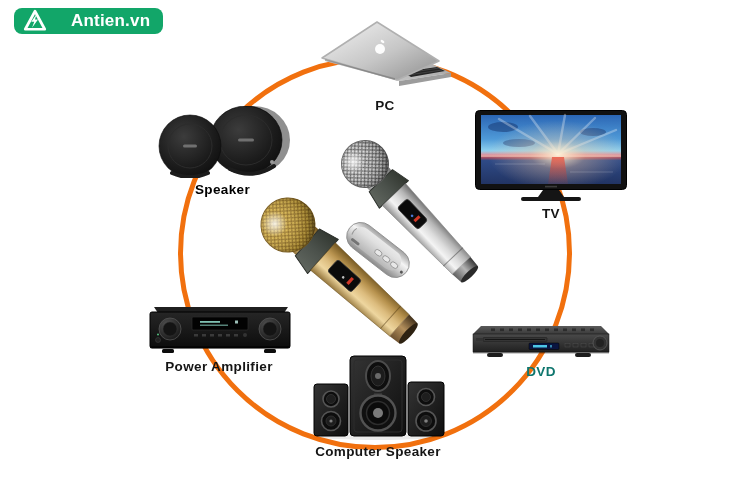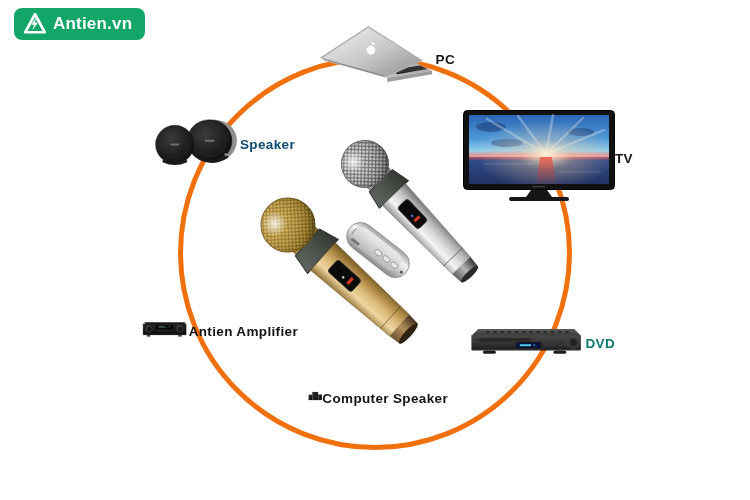--- a/index.html
+++ b/index.html
@@ -1,23 +1,23 @@
 <!DOCTYPE html>
 <html><head>
 <meta charset="utf-8">
 <style>
   html,body{margin:0;padding:0;background:#fff;}
   .canvas{position:relative;width:750px;height:500px;background:#ffffff;overflow:hidden;
           font-family:"Liberation Sans", sans-serif;}
-  .logo{position:absolute;left:14px;top:8px;height:32px;display:flex;align-items:center;
-        gap:6px;padding:0 13px 0 9px;border-radius:8px;background:#12A669;}
+  .logo{position:absolute;left:14px;top:8px;height:26px;display:flex;align-items:center;
+        gap:24px;padding:0 13px 0 9px;border-radius:8px;background:#12A669;}
   .logo .brand-text{color:#fff;font-size:17px;font-weight:bold;letter-spacing:.2px;}
   .ring{position:absolute;left:178px;top:56px;width:384px;height:384px;border-radius:50%;
         border:5px solid #F1700E;}
-  .node{position:absolute;display:flex;flex-direction:row;align-items:center;}
+  .node{position:absolute;display:flex;flex-direction:column;align-items:center;}
   .node .label{margin-top:4px;font-size:13.5px;font-weight:bold;color:#151515;
                letter-spacing:.35px;text-align:center;white-space:nowrap;}
   .node-pc{left:315px;top:20px;width:140px;}
   .node-tv{left:463px;top:110px;width:176px;}
   .node-speaker{left:150px;top:106px;width:145px;}
   .node-amp{left:140px;top:303px;width:158px;}
   .node-dvd{left:467px;top:322px;width:148px;}
   .node-cs{left:308px;top:352px;width:140px;}
   .mics{position:absolute;left:255px;top:133px;}
 </style>
@@ -119,21 +119,21 @@
       <ellipse cx="96" cy="34" rx="36" ry="34" fill="url(#spkFace)" stroke="#000" stroke-width=".6"></ellipse>
       <ellipse cx="96" cy="34" rx="26" ry="25" fill="none" stroke="#2c2c2c" stroke-width="1"></ellipse>
       <rect x="88" y="32.5" width="16" height="3" rx="1.5" fill="#707070"></rect>
       <ellipse cx="40" cy="40" rx="31" ry="31" fill="url(#spkFace)" stroke="#0a0a0a" stroke-width=".6"></ellipse>
       <ellipse cx="40" cy="40" rx="22" ry="22" fill="none" stroke="#2c2c2c" stroke-width="1"></ellipse>
       <rect x="33" y="38.5" width="14" height="3" rx="1.5" fill="#707070"></rect>
       <path d="M22,67 Q 40,75 58,67" stroke="#1c1c1c" stroke-width="4" fill="none" stroke-linecap="round"></path>
       <path d="M80,63 Q 102,74 124,60" stroke="#1c1c1c" stroke-width="4" fill="none" stroke-linecap="round"></path>
       <circle cx="122" cy="56" r="2" fill="#9a9a9a"></circle>
     </svg>
-    <div class="label" style="color: #0c4a6e;">Speaker</div>
+    <div class="label" style="color: #000000;">Speaker</div>
   </div>
 
   <div class="node node-amp">
     <svg width="158" height="52" viewBox="0 0 158 52">
       <defs>
         <linearGradient id="ampBody" x1="0" y1="0" x2="0" y2="1">
           <stop offset="0" stop-color="#262626"></stop>
             <stop offset="1" stop-color="#0c0c0c"></stop>
         </linearGradient>
         <radialGradient id="knob" cx=".35" cy=".3" r=".9">
@@ -159,21 +159,21 @@
         <rect x="86" y="31" width="4" height="2.5"></rect>
           <rect x="94" y="31" width="4" height="2.5"></rect>
       </g>
       <circle cx="105" cy="32" r="2" fill="#333"></circle>
       <circle cx="18" cy="37" r="2.5" fill="#202020" stroke="#444" stroke-width=".5"></circle>
       <circle cx="18" cy="31.5" r="1" fill="#55c080"></circle>
       <rect x="10" y="43" width="140" height="2.2" fill="#000" opacity=".6"></rect>
       <rect x="22" y="46" width="12" height="4" rx="1.5" fill="#0c0c0c"></rect>
       <rect x="124" y="46" width="12" height="4" rx="1.5" fill="#0c0c0c"></rect>
     </svg>
-    <div class="label" style="color: rgb(21, 21, 21);">Antien Amplifier</div>
+    <div class="label" style="color: rgb(21, 21, 21);">Power Amplifier</div>
   </div>
 
   <div class="node node-dvd">
     <svg width="148" height="38" viewBox="0 0 148 38">
       <defs>
         <linearGradient id="dvdTop" x1="0" y1="0" x2="0" y2="1">
           <stop offset="0" stop-color="#5a5a5a"></stop>
             <stop offset="1" stop-color="#3b3b3b"></stop>
         </linearGradient>
         <linearGradient id="dvdFront" x1="0" y1="0" x2="0" y2="1">

